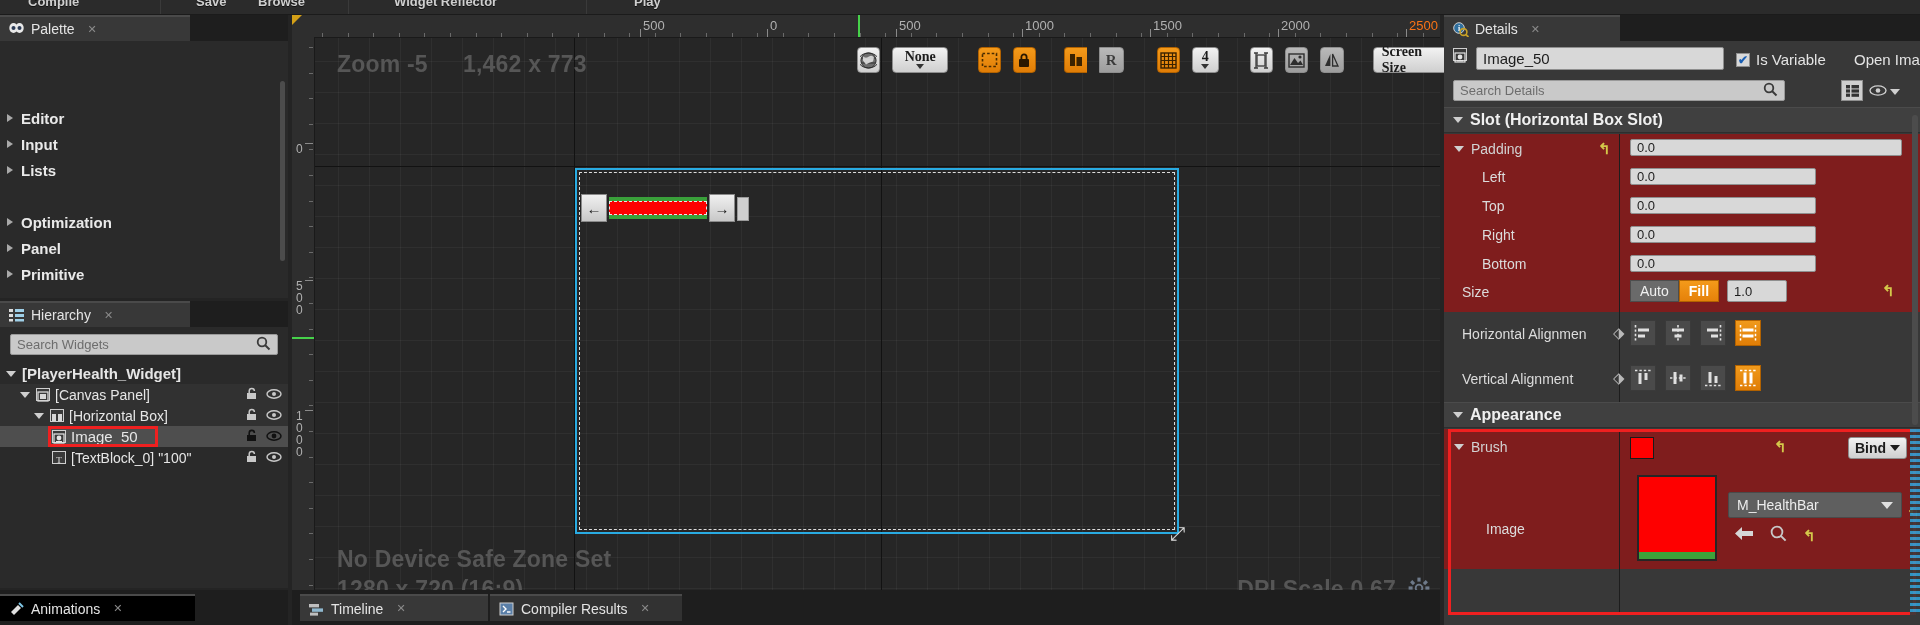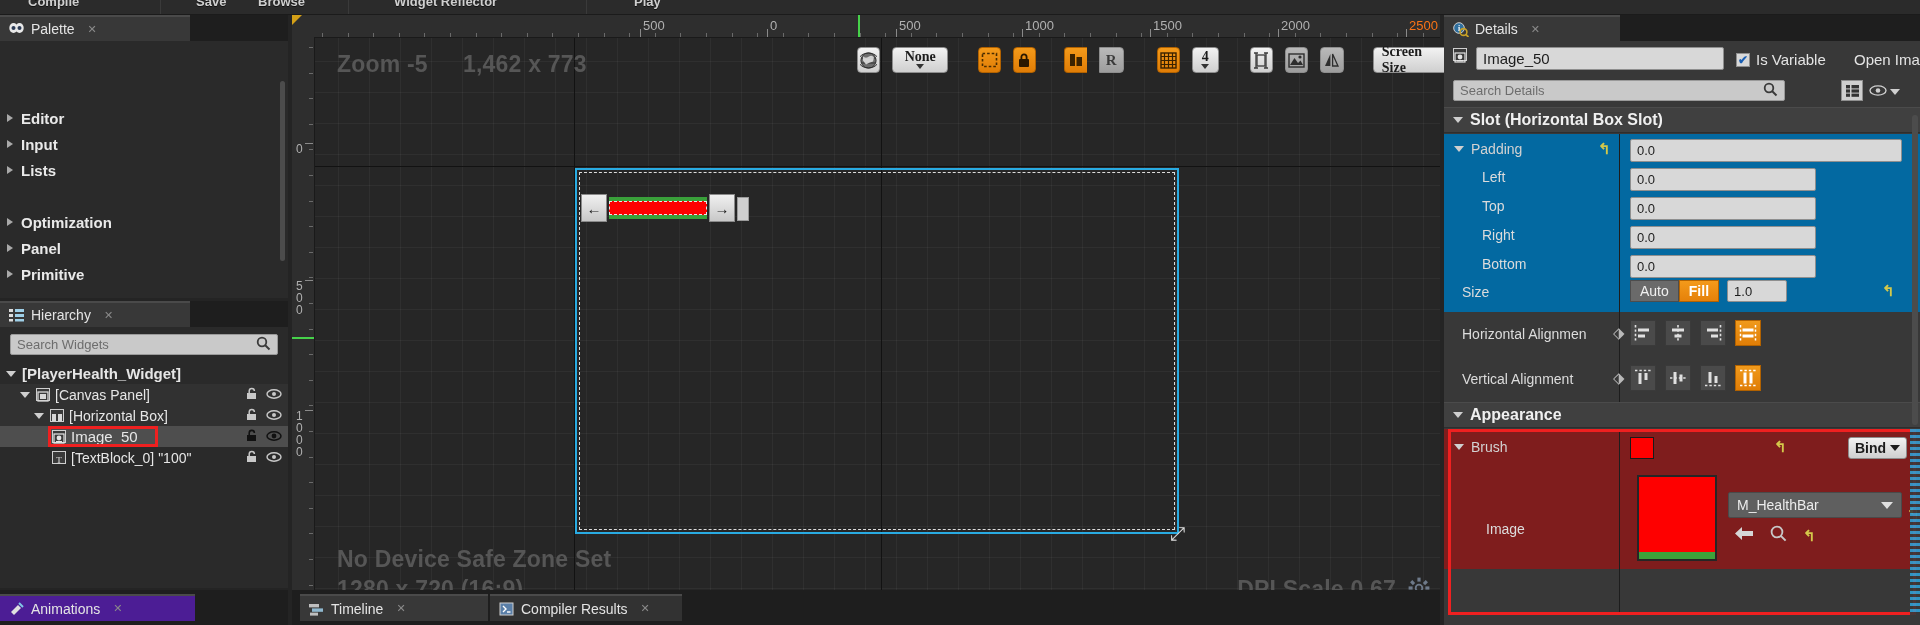--- a/index.html
+++ b/index.html
@@ -69,21 +69,21 @@
   .caret.sm{border-left:4px solid transparent;border-right:4px solid transparent;
             border-top:5px solid #333;margin:0;}
 
   
   #details{position:absolute;background:#383838;}
   .dsec{position:absolute;left:0;width:100%;height:26px;background:#404040;display:flex;
         align-items:center;gap:7px;padding-left:9px;box-sizing:border-box;
         font-size:16px;font-weight:bold;color:#f0f0f0;
         border-top:1px solid #4b4b4b;border-bottom:1px solid #2e2e2e;}
   .dlabel{position:absolute;font-size:14px;color:#dcdcdc;white-space:nowrap;}
-  .dinput{position:absolute;height:23px;background:#d8d8d8;border:1px solid #8f8f8f;
+  .dinput{position:absolute;height:17px;background:#d8d8d8;border:1px solid #8f8f8f;
           border-radius:2px;box-sizing:border-box;display:flex;align-items:center;
           padding-left:6px;font-size:13px;color:#1d1d1d;}
   .revert{position:absolute;color:#d4c84a;font-size:15px;font-weight:bold;}
   .btnsm{height:22px;display:flex;align-items:center;justify-content:center;
          background:#6a6a6a;border:1px solid #4d4d4d;box-sizing:border-box;
          font-size:14px;color:#f0f0f0;padding:0 9px;}
   .btnsm.on{background:linear-gradient(#f49a1a,#e5810a);border-color:#b26200;color:#fff;
             font-weight:bold;}
   .alignbtn{width:26px;height:26px;background:#4a4a4a;border:1px solid #3a3a3a;
             box-sizing:border-box;display:flex;align-items:center;justify-content:center;}
@@ -270,21 +270,21 @@
             </svg></span>
         <span><svg width="16" height="12" viewBox="0 0 16 12">
               <ellipse cx="8" cy="6" rx="7" ry="4.2" fill="none" stroke="#c8c8c8" stroke-width="1.4"></ellipse>
               <circle cx="8" cy="6" r="2" fill="#c8c8c8"></circle>
             </svg></span>
       </span>
     </div>
   </div>
 
   <div class="panel" style="left:0;top:590px;width:288px;height:35px;background:#1e1e1e">
-    <div class="tab" style="left:0;top:4px;width:195px;height:27px;background:#4c1d95">
+    <div class="tab" style="left:0;top:4px;width:195px;height:27px;background:#000000">
       <span class="tabicon">
         <svg width="15" height="14" viewBox="0 0 15 14">
             <path d="M2 10 L9 3 L12 6 L5 13 Z" fill="#e0e0e0"></path>
             <path d="M10 1 L14 5" stroke="#7fc8e8" stroke-width="2"></path>
           </svg>
       </span>
       <span>Animations</span>
       <span class="x">✕</span>
     </div>
   </div>
@@ -631,21 +631,21 @@
             </svg></span>
         <span class="caret" style="border-top-color:#cfcfcf;margin:0"></span>
       </div>
     </div>
 
     <div class="dsec" style="top:92px">
       <span class="tri down"></span>
       <span>Slot (Horizontal Box Slot)</span>
     </div>
 
-    <div style="position:absolute;left:0;top:119px;width:100%;height:178px;background:#0369a1">
+    <div style="position:absolute;left:0;top:119px;width:100%;height:178px;background:#7f1d1d">
       <div class="divv" style="left:175px;top:0;width:1px;height:178px"></div>
 
       <div style="position:absolute;left:10px;top:7px;display:flex;align-items:center;gap:7px">
         <span class="tri down"></span>
         <span style="font-size:14px">Padding</span>
       </div>
       <span class="revert" style="left:154px;top:6px">↰</span>
       <div class="dinput" style="left:186px;top:5px;width:272px">
         <span>0.0</span>
       </div>

